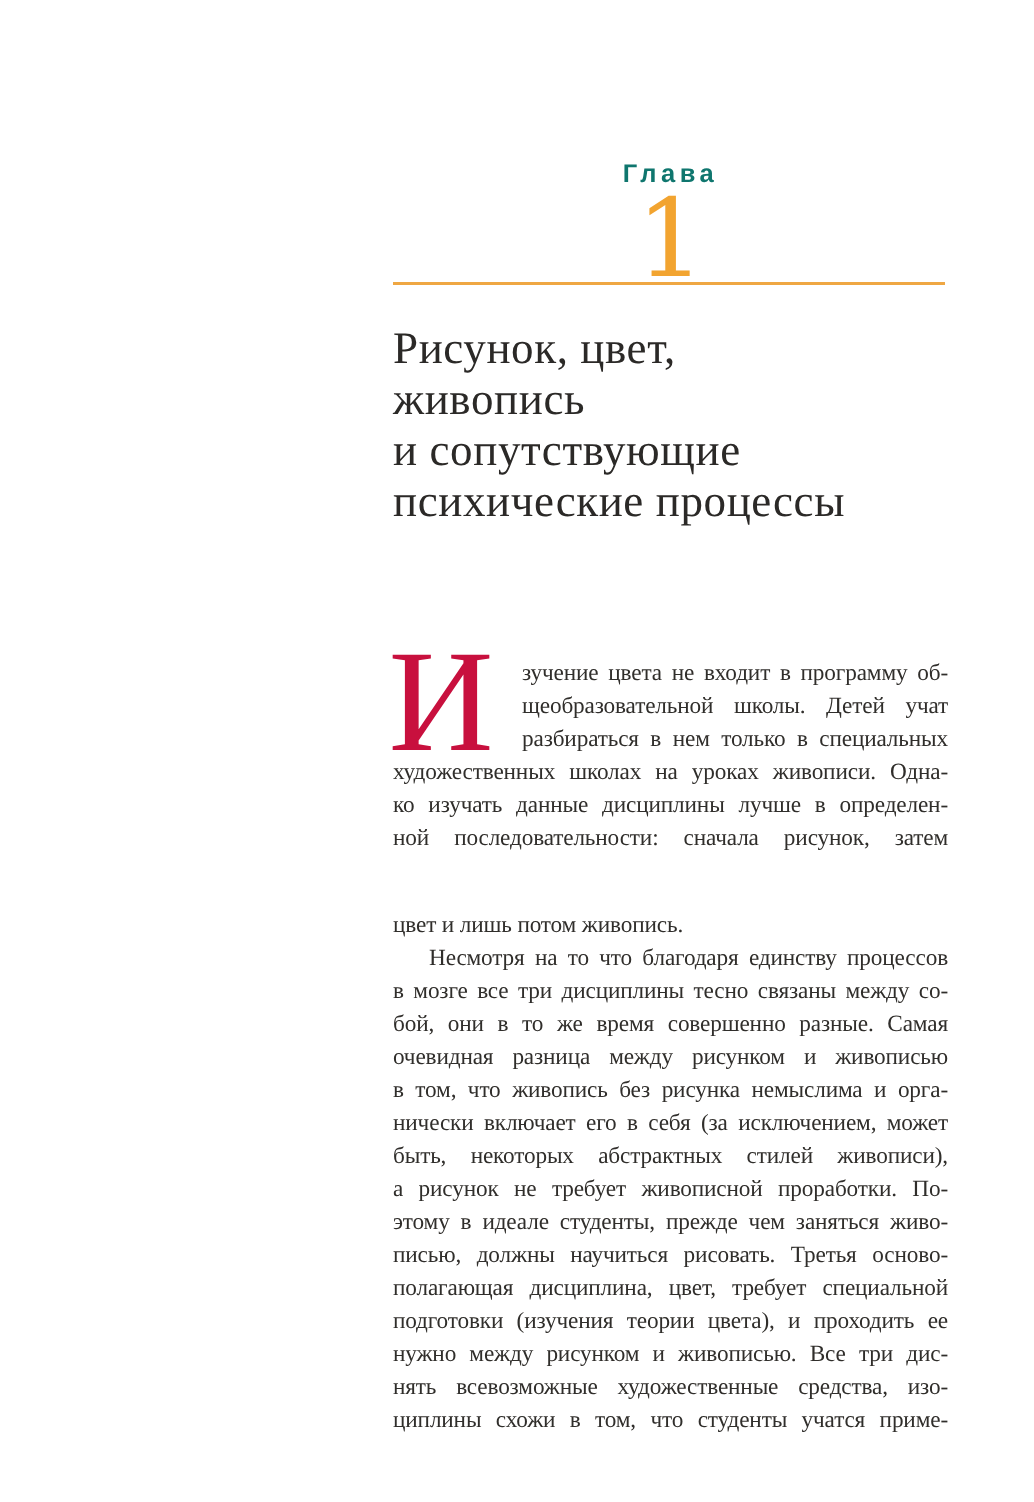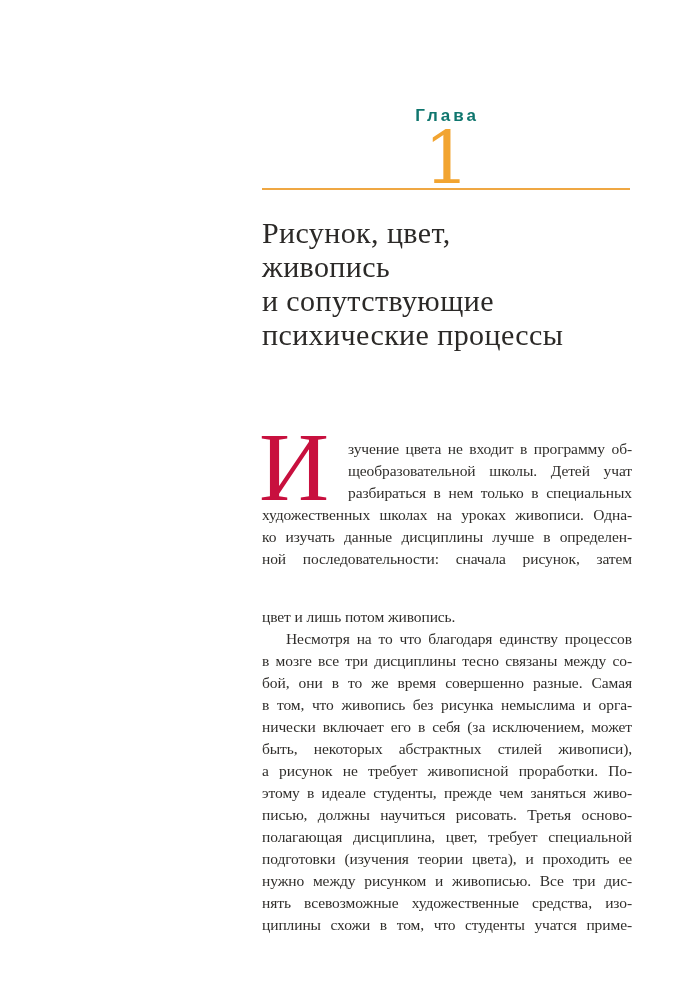--- a/index.html
+++ b/index.html
@@ -114,20 +114,21 @@
         <div class="line">художественных школах на уроках живописи. Одна-</div>
         <div class="line">ко изучать данные дисциплины лучше в определен-</div>
         <div class="line">ной последовательности: сначала рисунок, затем</div>
         <div class="line lastline">цвет и лишь потом живопись.</div>
       </div>
 
       <div>
         <div class="line indent">Несмотря на то что благодаря единству процессов</div>
         <div class="line">в мозге все три дисциплины тесно связаны между со-</div>
         <div class="line">бой, они в то же время совершенно разные. Самая</div>
+        <div class="line">очевидная разница между рисунком и живописью</div>
         <div class="line">в том, что живопись без рисунка немыслима и орга-</div>
         <div class="line">нически включает его в себя (за исключением, может</div>
         <div class="line">быть, некоторых абстрактных стилей живописи),</div>
         <div class="line">а рисунок не требует живописной проработки. По-</div>
         <div class="line">этому в идеале студенты, прежде чем заняться живо-</div>
         <div class="line">писью, должны научиться рисовать. Третья осново-</div>
         <div class="line">полагающая дисциплина, цвет, требует специальной</div>
         <div class="line">подготовки (изучения теории цвета), и проходить ее</div>
         <div class="line">нужно между рисунком и живописью. Все три дис-</div>
         <div class="line">нять всевозможные художественные средства, изо-</div>

